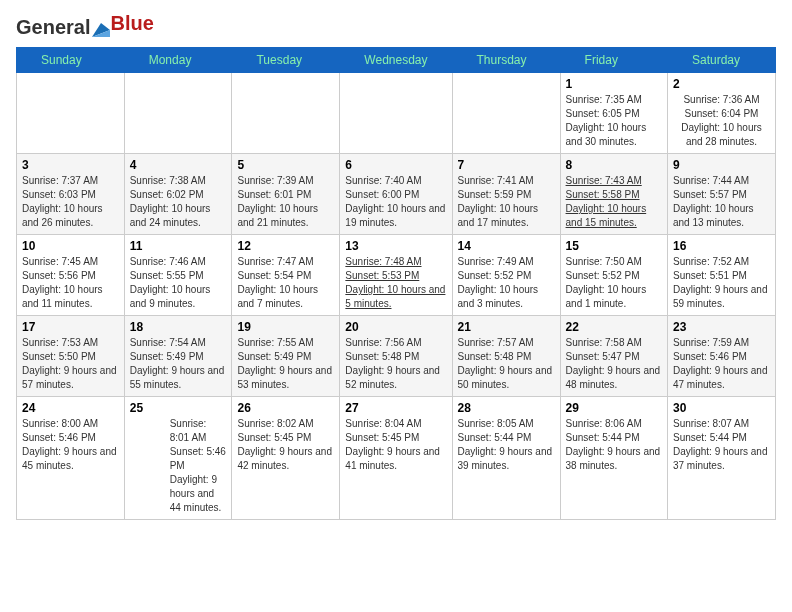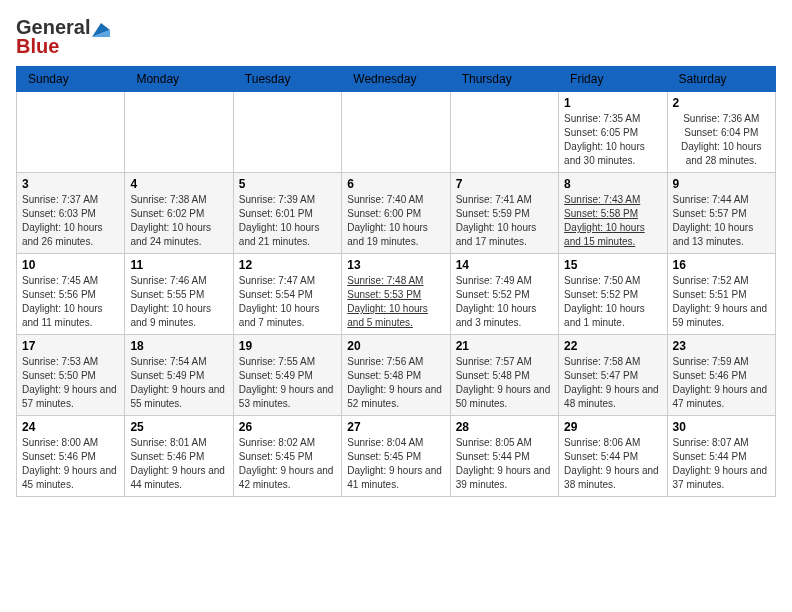--- a/index.html
+++ b/index.html
@@ -11,21 +11,21 @@
       padding: 16px;
     }
     .header {
       display: flex;
       align-items: flex-start;
       justify-content: space-between;
       margin-bottom: 4px;
     }
     .logo-area {
       display: flex;
-      flex-direction: column;
+      flex-direction: row;
       align-items: flex-start;
     }
     .logo-icon {
       width: 18px;
       height: 14px;
       display: inline-block;
       vertical-align: middle;
       margin-left: 2px;
     }
     .title-area {
@@ -41,23 +41,23 @@
       color: #555;
     }
     .calendar-table {
       width: 100%;
       border-collapse: collapse;
       margin-top: 8px;
       font-size: 11px;
     }
     .calendar-table th {
       background-color: #1565c0;
-      color: #000000;
+      color: #86efac;
       text-align: left;
-      padding: 5px 11px;
+      padding: 5px 24px;
       font-size: 12px;
       font-weight: normal;
       border: 1px solid #1565c0;
     }
     .calendar-table td {
       border: 1px solid #ccc;
       vertical-align: top;
       padding: 4px 5px;
       width: calc(100% / 7);
       min-height: 70px;
@@ -268,21 +268,21 @@
       </tr>
       <tr>
         <td style="background-color: rgb(255, 255, 255); margin-left: 40px;">
           <span class="day-number">24</span>
           <div class="cell-info" style="white-space: pre-line;">Sunrise: 8:00 AM
 Sunset: 5:46 PM
 Daylight: 9 hours and 45 minutes.</div>
         </td>
         <td style="background-color: rgb(255, 255, 255);">
           <span class="day-number">25</span>
-          <div class="cell-info" style="white-space: pre-line;">Sunrise: 8:01 AM
+          <div class="cell-info" style="white-space: pre-line; margin-left: 40px;">Sunrise: 8:01 AM
 Sunset: 5:46 PM
 Daylight: 9 hours and 44 minutes.</div>
         </td>
         <td style="background-color: rgb(255, 255, 255);">
           <span class="day-number">26</span>
           <div class="cell-info" style="white-space: pre-line;">Sunrise: 8:02 AM
 Sunset: 5:45 PM
 Daylight: 9 hours and 42 minutes.</div>
         </td>
         <td style="background-color: rgb(255, 255, 255);">

